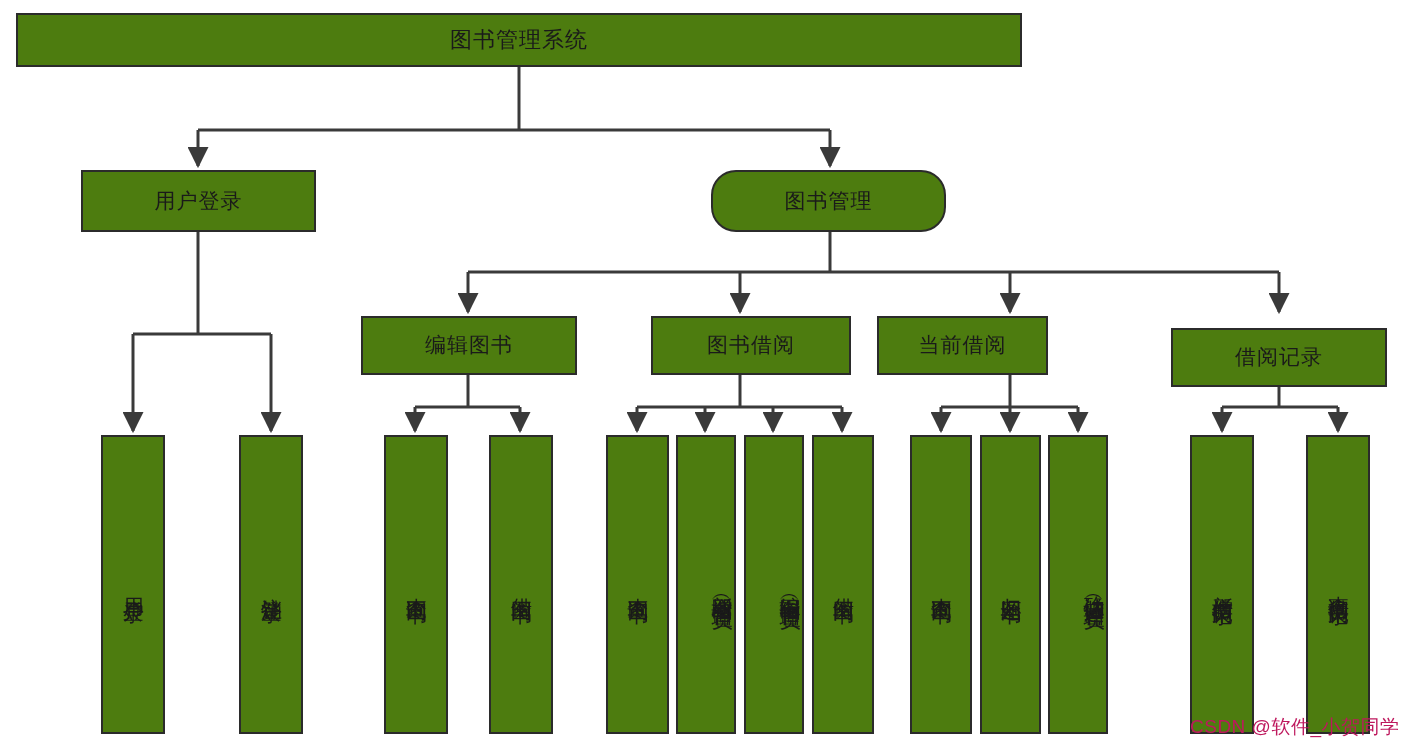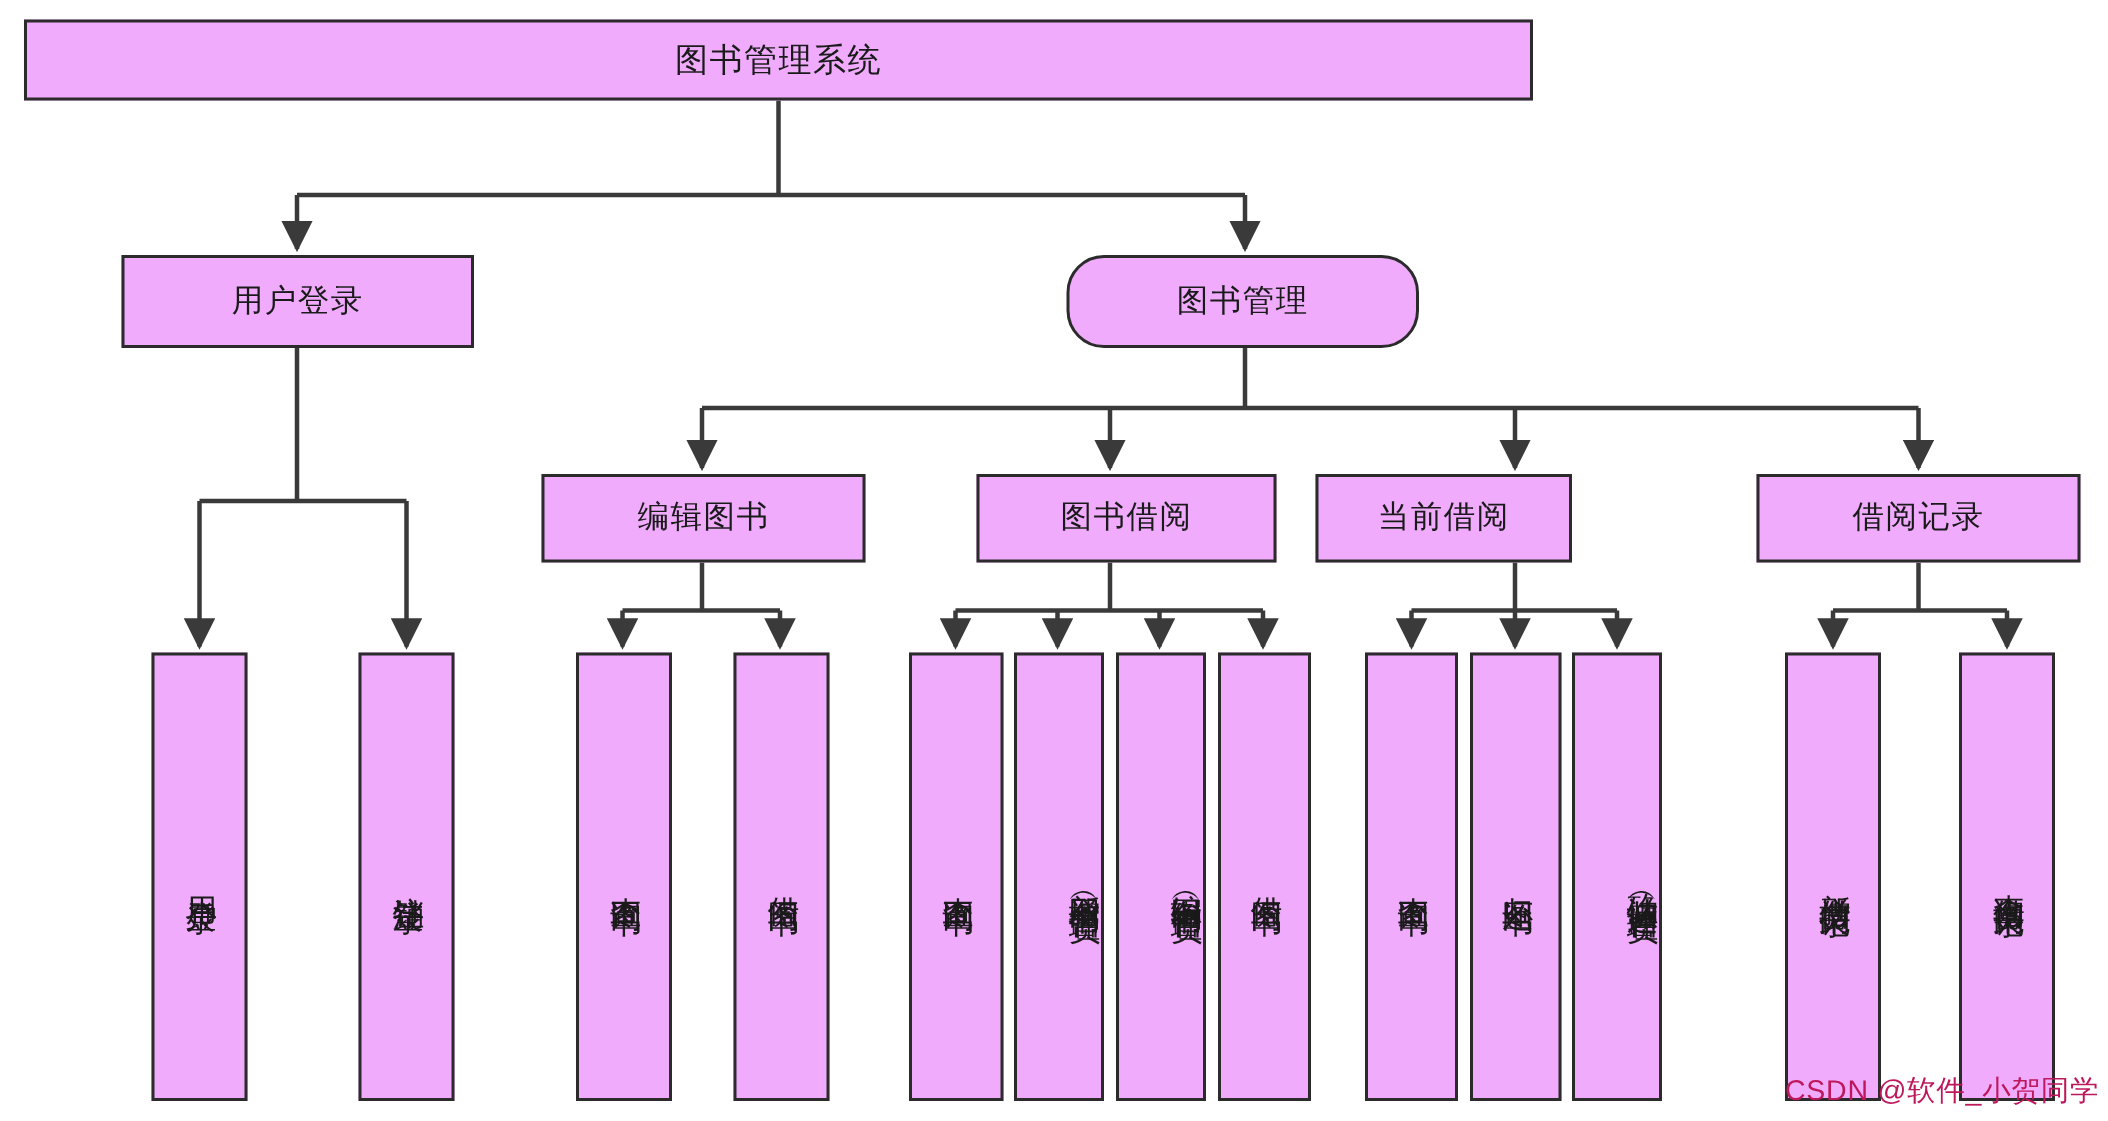--- a/index.html
+++ b/index.html
@@ -21,21 +21,21 @@
     position: absolute;
     left: 0;
     top: 0;
     width: 1405px;
     height: 747px;
     pointer-events: none;
   }
   .node {
     position: absolute;
     box-sizing: border-box;
-    background: #f0abfc;
+    background: #4d7c0f;
     border: 2px solid #2b2b2b;
     display: flex;
     align-items: center;
     justify-content: center;
     color: #1a1a1a;
     line-height: 1.18;
   }
   .node.horizontal {
     font-size: 21px;
     letter-spacing: 1px;
@@ -121,21 +121,21 @@
   </svg>
 
   <div class="node horizontal root" style="left:16px; top:13px; width:1006px; height:54px;">图书管理系统</div>
 
   <div class="node horizontal" style="left:81px; top:170px; width:235px; height:62px;">用户登录</div>
   <div class="node horizontal" style="left:711px; top:170px; width:235px; height:62px;border-radius:25px;">图书管理</div>
 
   <div class="node horizontal" style="left:361px; top:316px; width:216px; height:59px;">编辑图书</div>
   <div class="node horizontal" style="left:632px; top:316px; width:200px; height:59px;margin-left:19px;">图书借阅</div>
   <div class="node horizontal" style="left:877px; top:316px; width:171px; height:59px;">当前借阅</div>
-  <div class="node horizontal" style="left:1171px; top:316px; width:216px; height:59px;">借阅记录</div>
+  <div class="node horizontal" style="left:1171px; top:328px; width:216px; height:59px;">借阅记录</div>
 
   <div class="node vertical center-text" style="left:101px; top:435px; width:64px; height:299px;">用户登录</div>
   <div class="node vertical center-text" style="left:239px; top:435px; width:64px; height:299px;">注销登录</div>
 
   <div class="node vertical center-text" style="left:384px; top:435px; width:64px; height:299px;">查询图书</div>
   <div class="node vertical center-text" style="left:489px; top:435px; width:64px; height:299px;">借阅图书</div>
 
   <div class="node vertical center-text" style="left:606px; top:435px; width:63px; height:299px;">查询图书</div>
   <div class="node vertical" style="left:676px; top:435px; width:60px; height:299px;">新增图书（管理员）</div>
   <div class="node vertical" style="left:744px; top:435px; width:60px; height:299px;">编辑图书（管理员）</div>

